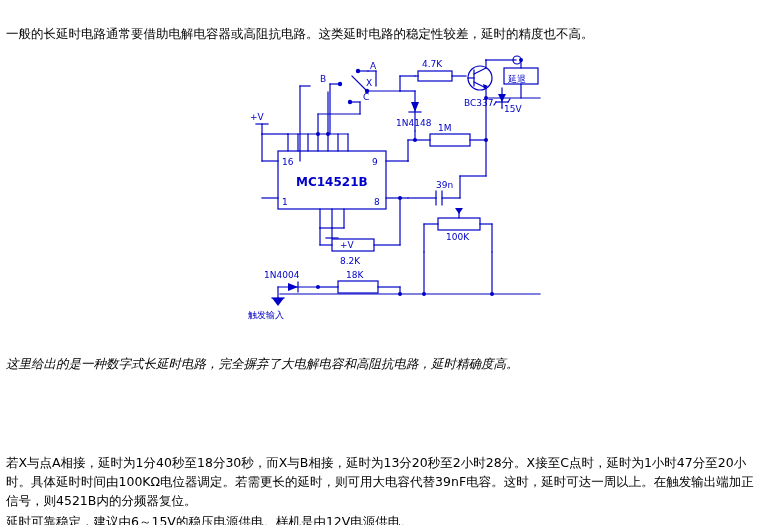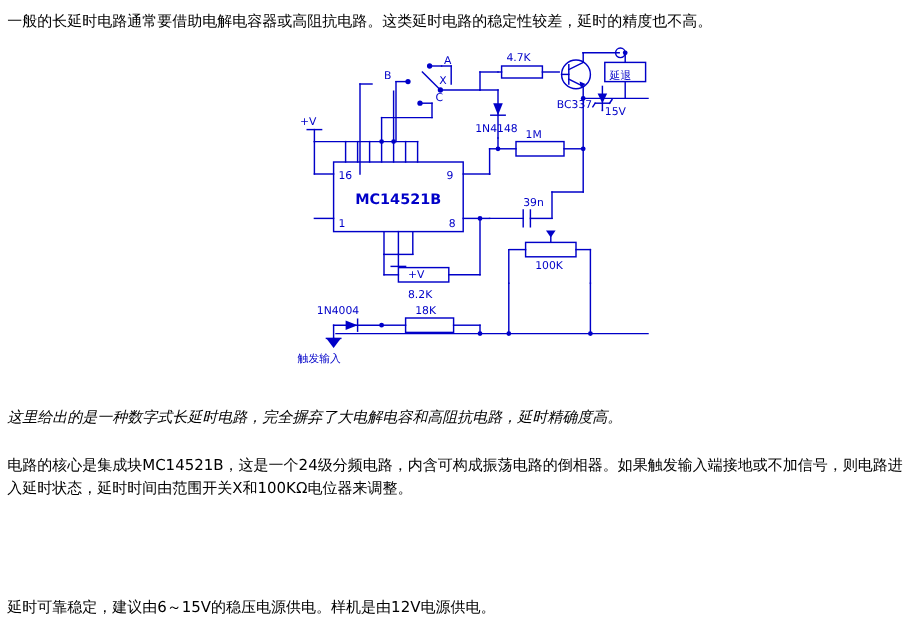--- a/index.html
+++ b/index.html
@@ -13,20 +13,21 @@
     font-family: "DejaVu Sans", "Liberation Sans", sans-serif;
     font-size: 12px;
     color: #000000;
     position: relative;
     overflow: hidden;
   }
   .page {
     position: relative;
     width: 766px;
     height: 454px;
+    margin-top: 16px;
   }
   .para {
     position: absolute;
     font-size: 12.5px;
     line-height: 19px;
     color: #000000;
     letter-spacing: 0px;
   }
   #intro-paragraph { left: 6px; top: 8px; width: 752px; }
   #body-paragraph-1 { left: 6px; top: 338px; width: 752px; font-style: italic; }
@@ -231,16 +232,16 @@
         <text x="42" y="119" font-size="9">16</text>
         <text x="42" y="159" font-size="9">1</text>
         <text x="132" y="119" font-size="9">9</text>
         <text x="134" y="159" font-size="9">8</text>
         <text x="56" y="140" font-size="12" font-weight="bold">MC14521B</text>
       </g>
     </svg>
   </div>
 
   <div class="para" id="body-paragraph-1">这里给出的是一种数字式长延时电路，完全摒弃了大电解电容和高阻抗电路，延时精确度高。</div>
-  <div class="para" id="body-paragraph-2">电路的核心是集成块MC14521B，这是一个24级分频电路，内含可构成振荡电路的倒相器。如果触发输入端接地或不加信号，则电路进入延时状态，延时时间由范围开关X和100KΩ电位器来调整。</div>
+  <div class="para" id="body-paragraph-3">若X与点A相接，延时为1分40秒至18分30秒，而X与B相接，延时为13分20秒至2小时28分。X接至C点时，延时为1小时47分至20小时。具体延时时间由100KΩ电位器调定。若需更长的延时，则可用大电容代替39nF电容。这时，延时可达一周以上。在触发输出端加正信号，则4521B内的分频器复位。</div>
   <div class="para" id="body-paragraph-4">延时可靠稳定，建议由6～15V的稳压电源供电。样机是由12V电源供电。</div>
 
 </div>
 
 </body></html>

